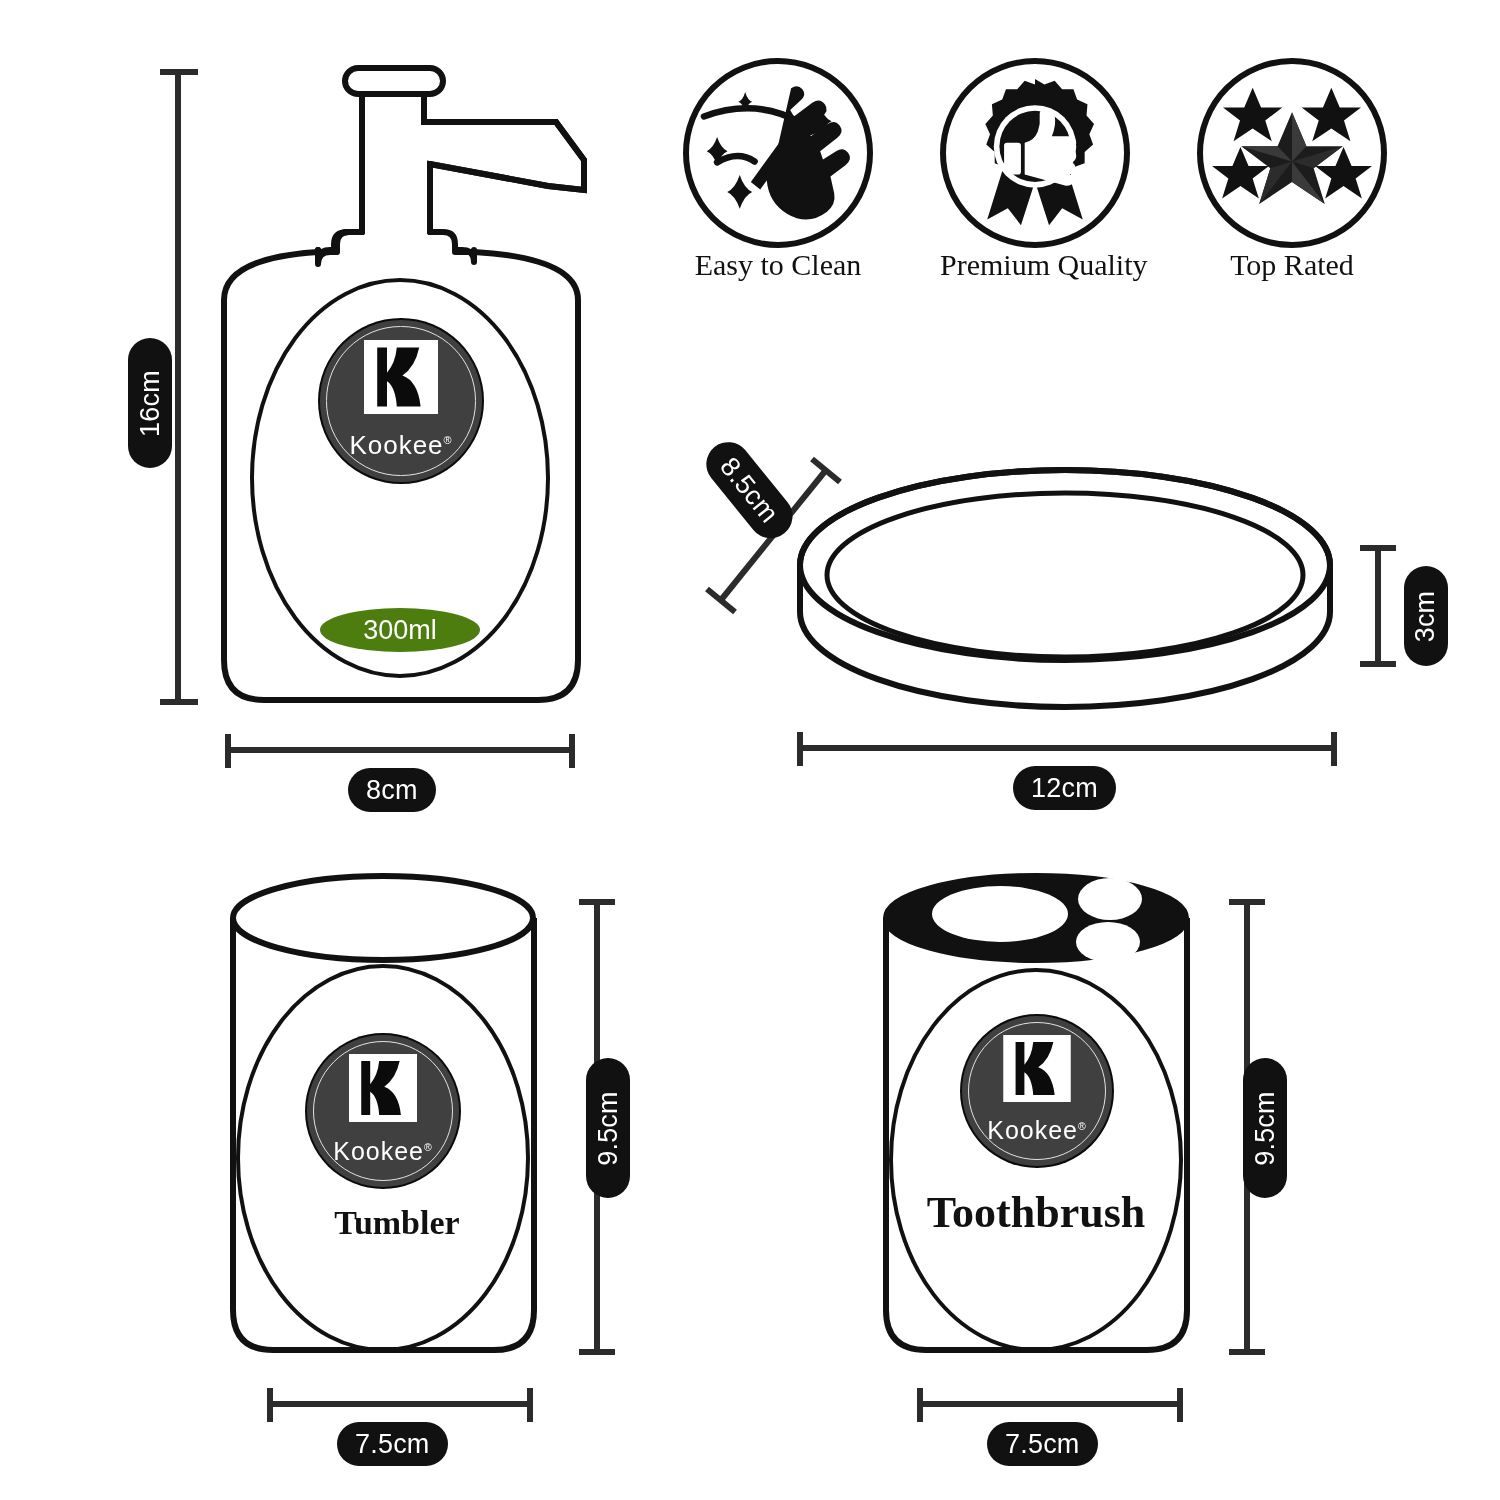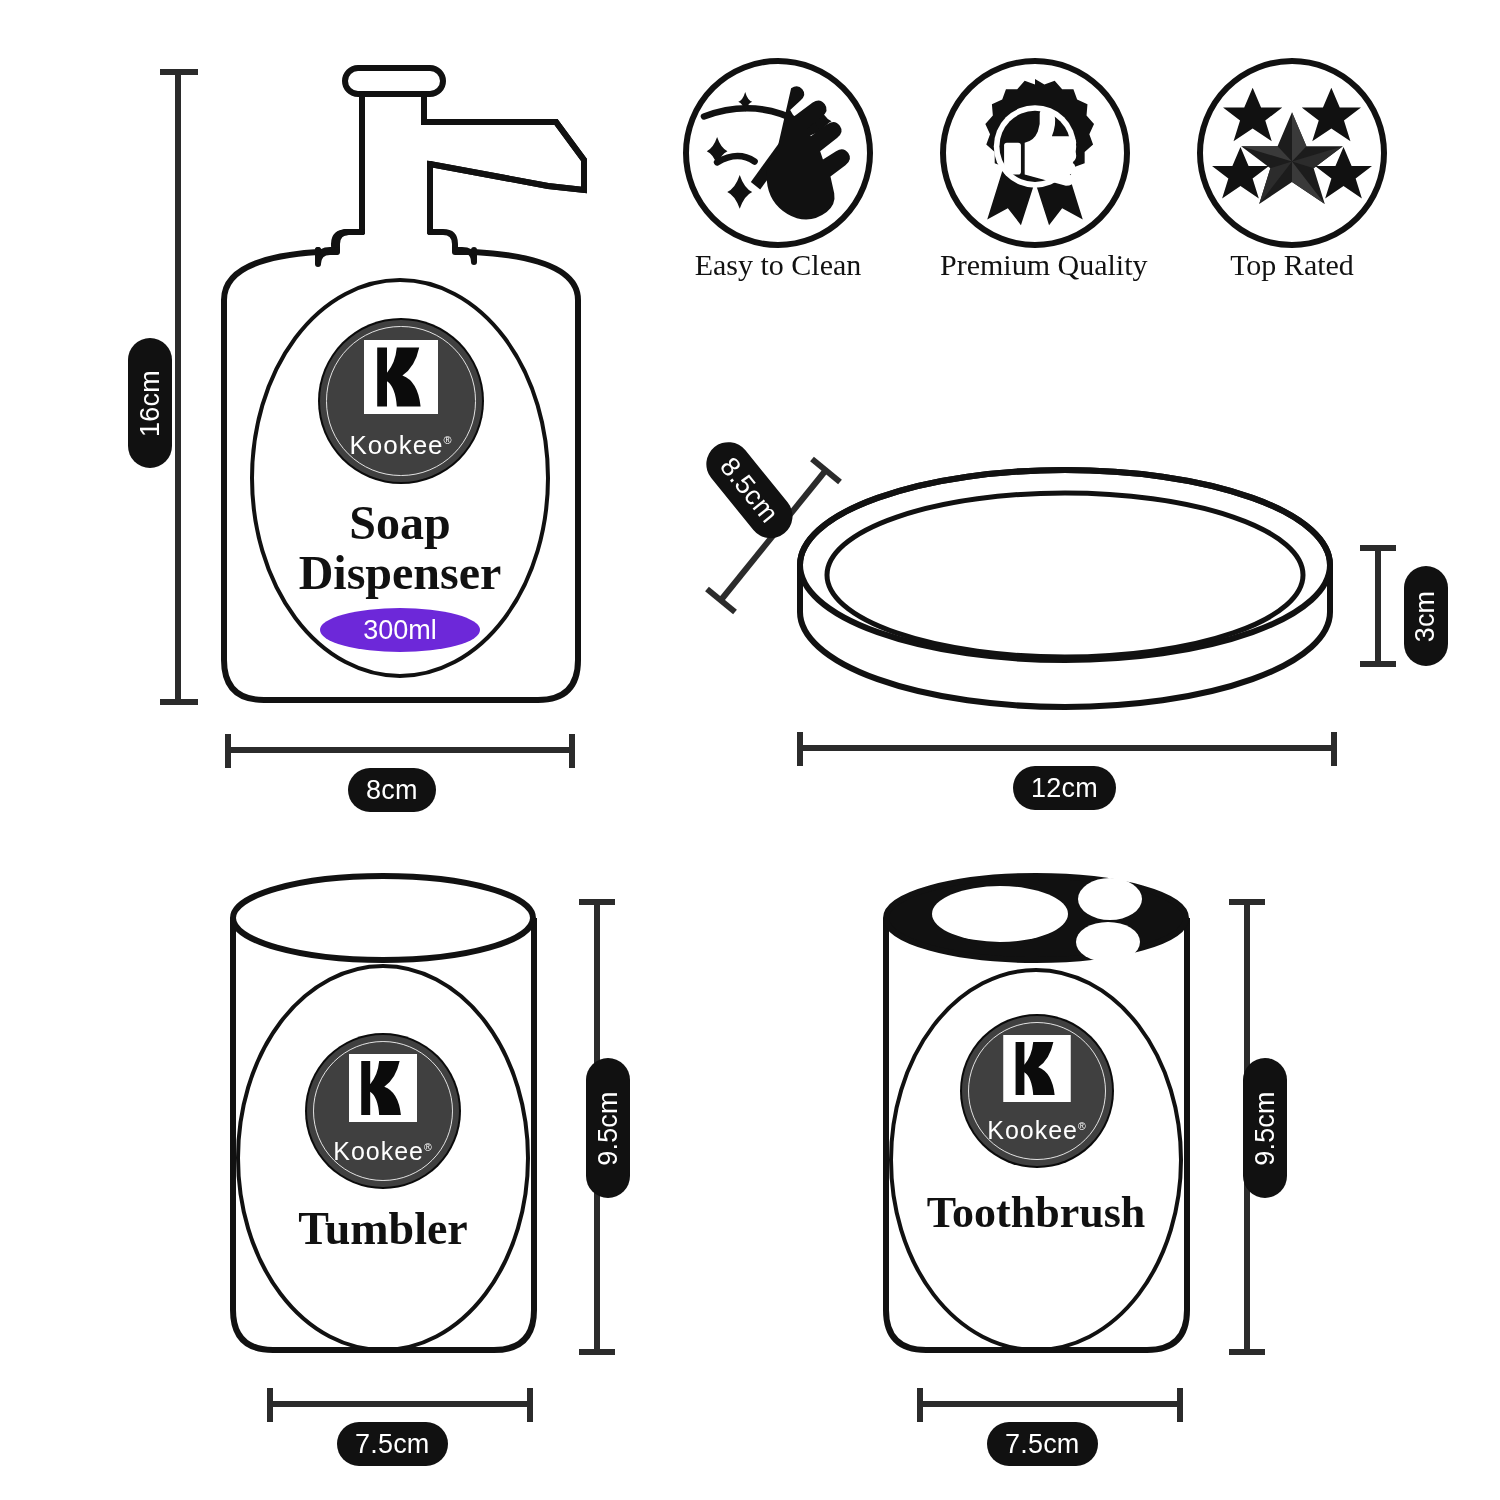--- a/index.html
+++ b/index.html
@@ -63,21 +63,21 @@
   }
   .logo .word sup{font-size:.42em;vertical-align:super;}
 
   
   .prodcap{
     position:absolute;text-align:center;
     font-family:"Liberation Serif", serif;
     font-weight:700;color:#111;line-height:1.05;
   }
   .volpill{
-    position:absolute;background:#6d28d9;color:#fff;
+    position:absolute;background:#4d7c0f;color:#fff;
     border-radius:50%/50%;
     display:flex;align-items:center;justify-content:center;
     font-family:"Liberation Sans", sans-serif;
     font-size:27px;white-space:nowrap;
   }
   svg{display:block;position:absolute;top:0;left:0;overflow:visible;}
 </style>
 </head>
 <body>
 
@@ -157,24 +157,20 @@
       <svg viewBox="0 0 100 100" width="70" height="70" style="position:static;">
         <path d="M16 8 L30 8 L30 44 Q42 30 44 8 L76 8 Q70 36 52 48
                  Q74 56 78 92 L44 92 Q42 64 30 56 L30 92 L16 92 Z" fill="#0b0b0b"></path>
       </svg>
     </div>
     <div class="word" style="top:112px;font-size:26px;letter-spacing:1px;">
       <span>Kookee</span><sup>®</sup>
     </div>
   </div>
 
-  <div class="prodcap" style="left:250px;top:498px;width:300px;font-size:48px;">
-    <div>Soap</div>
-    <div>Dispenser</div>
-  </div>
   <div class="volpill" style="left:320px;top:608px;width:160px;height:44px;">
     <span>300ml</span>
   </div>
 
   <div class="badge" style="left:683px;top:58px;">
     <div class="disc">
       <svg viewBox="0 0 190 190" width="178" height="178" style="position:absolute;left:0;top:0;">
         <g fill="#111">
 
           <path d="M60 30 q4 14 12 17 q-8 3 -12 17 q-4 -14 -12 -17 q8 -3 12 -17z" transform="translate(-2,0) scale(.62) translate(40,18)"></path>
@@ -319,21 +315,21 @@
     <div class="mark" style="top:19px;width:68px;height:68px;">
       <svg viewBox="0 0 100 100" width="64" height="64" style="position:static;">
         <path d="M16 8 L30 8 L30 44 Q42 30 44 8 L76 8 Q70 36 52 48
                  Q74 56 78 92 L44 92 Q42 64 30 56 L30 92 L16 92 Z" fill="#0b0b0b"></path>
       </svg>
     </div>
     <div class="word" style="top:104px;font-size:25px;letter-spacing:1px;">
       <span>Kookee</span><sup>®</sup>
     </div>
   </div>
-  <div class="prodcap" style="left:233px;top:1205px;width:300px;font-size:46px;">
+  <div class="prodcap" style="left:247px;top:1205px;width:300px;font-size:34px;">
     <div>Tumbler</div>
   </div>
 
   <svg width="1500" height="1500" viewBox="0 0 1500 1500">
     <g stroke="#2b2b2b" stroke-width="6" stroke-linecap="butt">
       <line x1="597" y1="902" x2="597" y2="1352"></line>
       <line x1="579" y1="902" x2="615" y2="902"></line>
       <line x1="579" y1="1352" x2="615" y2="1352"></line>
     </g>
   </svg>

